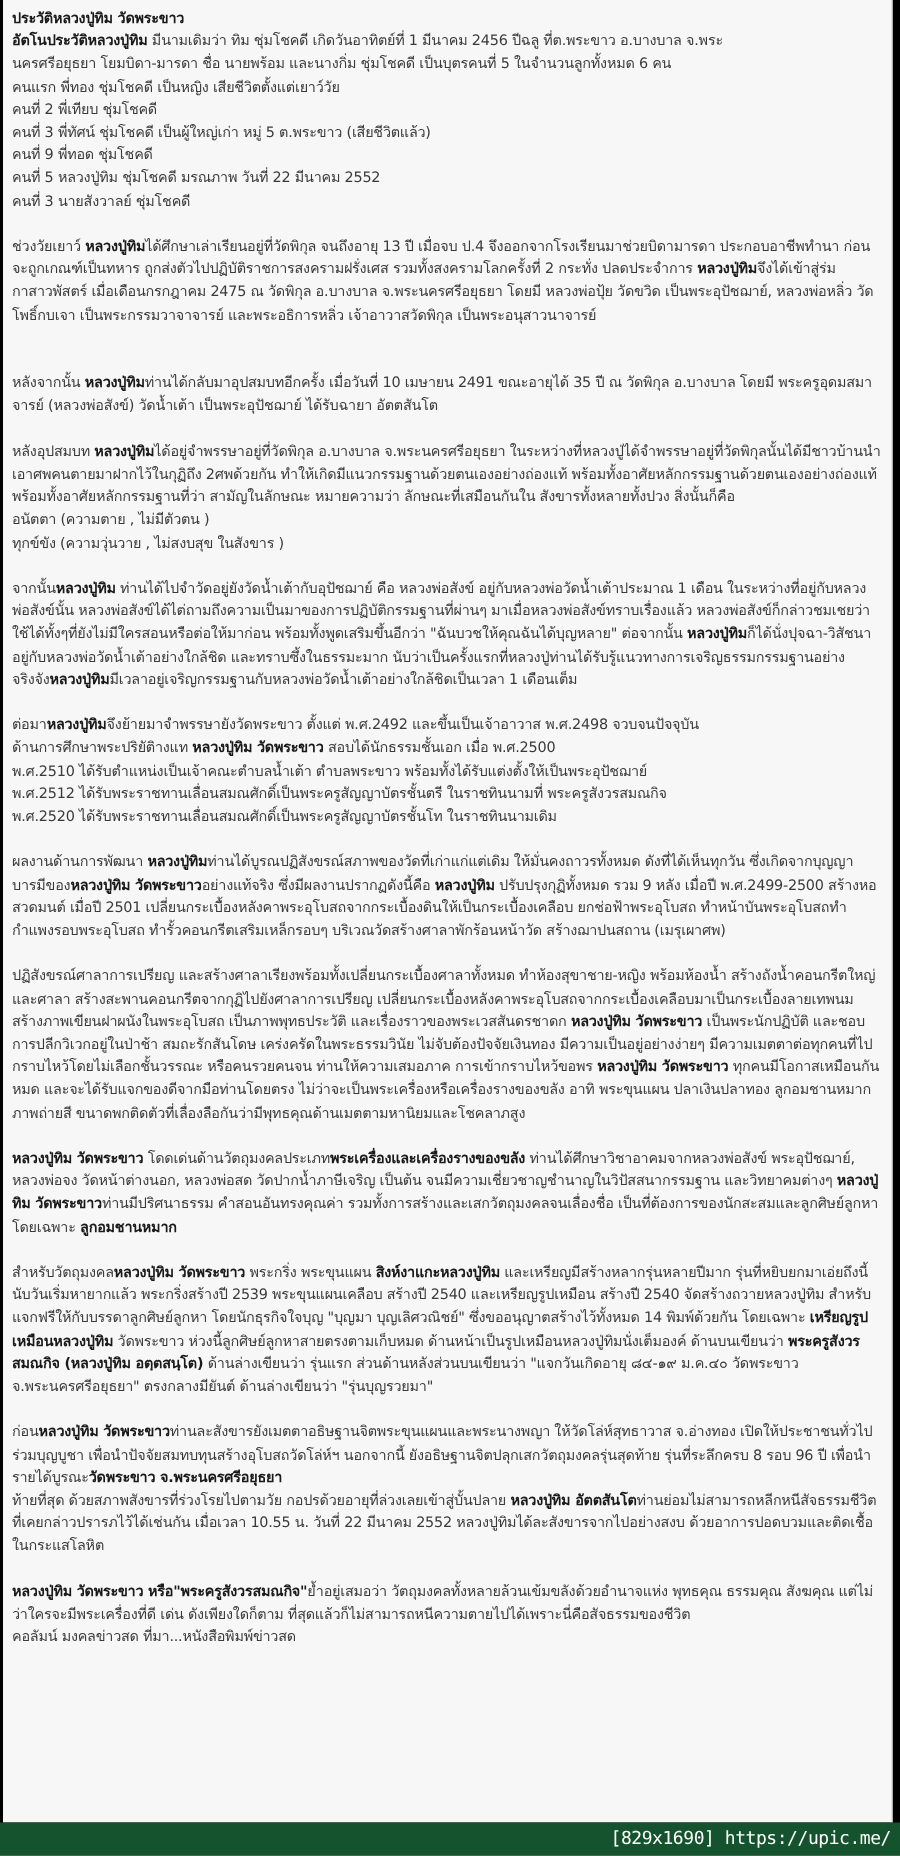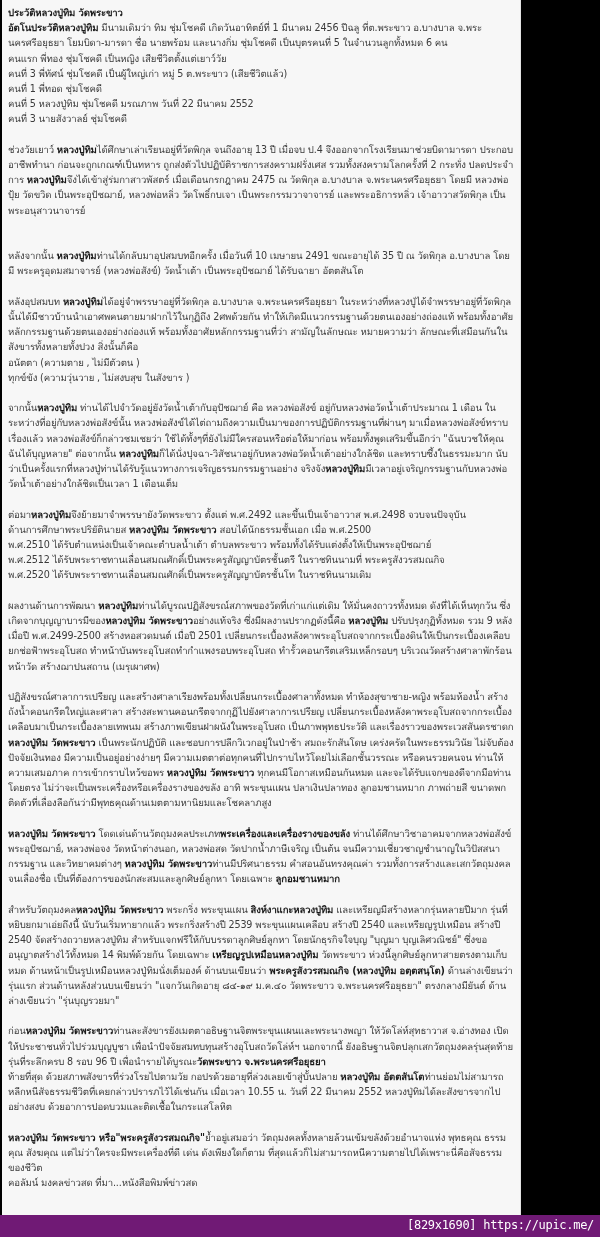--- a/index.html
+++ b/index.html
@@ -1,65 +1,66 @@
 <!DOCTYPE html>
 <html><head>
 <meta charset="utf-8">
 <style>
   html, body { margin:0; padding:0; }
   body {
     width:600px; height:1237px; background:#000; overflow:hidden;
     font-family: "DejaVu Sans", "Liberation Sans", sans-serif;
   }
   .panel {
-    position:absolute; left:2px; top:0; width:519px; height:1215px;
+    position:absolute; left:2px; top:0; width:593px; height:1215px;
     background:#f7f7f7; border-right:1px solid #e4e4e4;
     box-sizing:border-box; padding:5px 6px 0 6px;
     color:#3a3a3a; font-size:9.6px; line-height:15.2px;
     letter-spacing:-0.15px;
   }
   .panel p { margin:0; }
   .panel .gap { height:15.2px; }
   b, .b { font-weight:bold; color:#1a1a1a; }
   .footer {
-    position:absolute; left:0; top:1215px; width:600px; height:22px; background:#701a75;
+    position:absolute; left:0; top:1215px; width:600px; height:22px; background:#14532d;
   }
   .watermark {
     position:absolute; right:6px; top:3px; color:#fff;
     font-family:"DejaVu Sans Mono", monospace; font-size:12px; letter-spacing:-0.3px;
   }
 </style>
 </head>
 <body>
 
 <div class="panel">
   <p><b>ประวัติหลวงปู่ทิม วัดพระขาว</b></p>
   <p><b>อัตโนประวัติหลวงปู่ทิม</b><span> มีนามเดิมว่า ทิม ชุ่มโชคดี เกิดวันอาทิตย์ที่ 1 มีนาคม 2456 ปีฉลู ที่ต.พระขาว อ.บางบาล จ.พระ</span><br><span>นครศรีอยุธยา โยมบิดา-มารดา ชื่อ นายพร้อม และนางกิ่ม ชุ่มโชคดี เป็นบุตรคนที่ 5 ในจำนวนลูกทั้งหมด 6 คน</span></p>
   <p>คนแรก พี่ทอง ชุ่มโชคดี เป็นหญิง เสียชีวิตตั้งแต่เยาว์วัย</p>
+  <p>คนที่ 2 พี่เทียบ ชุ่มโชคดี</p>
   <p>คนที่ 3 พี่ทัศน์ ชุ่มโชคดี เป็นผู้ใหญ่เก่า หมู่ 5 ต.พระขาว (เสียชีวิตแล้ว)</p>
-  <p>คนที่ 1 พี่ทอด ชุ่มโชคดี</p>
+  <p>คนที่ 9 พี่ทอด ชุ่มโชคดี</p>
   <p>คนที่ 5 หลวงปู่ทิม ชุ่มโชคดี มรณภาพ วันที่ 22 มีนาคม 2552</p>
   <p>คนที่ 3 นายสังวาลย์ ชุ่มโชคดี</p>
   <div class="gap"></div>
 
   <p><span>ช่วงวัยเยาว์ </span><b>หลวงปู่ทิม</b><span>ได้ศึกษาเล่าเรียนอยู่ที่วัดพิกุล จนถึงอายุ 13 ปี เมื่อจบ ป.4 จึงออกจากโรงเรียนมาช่วยบิดามารดา ประกอบอาชีพทำนา ก่อนจะถูกเกณฑ์เป็นทหาร ถูกส่งตัวไปปฏิบัติราชการสงครามฝรั่งเศส รวมทั้งสงครามโลกครั้งที่ 2 กระทั่ง ปลดประจำการ </span><b>หลวงปู่ทิม</b><span>จึงได้เข้าสู่ร่มกาสาวพัสตร์ เมื่อเดือนกรกฎาคม 2475 ณ วัดพิกุล อ.บางบาล จ.พระนครศรีอยุธยา โดยมี หลวงพ่อปุ้ย วัดขวิด เป็นพระอุปัชฌาย์, หลวงพ่อหลิ่ว วัดโพธิ์กบเจา เป็นพระกรรมวาจาจารย์ และพระอธิการหลิ่ว เจ้าอาวาสวัดพิกุล เป็นพระอนุสาวนาจารย์</span></p>
   <div class="gap"></div>
 
   <p><br><span>หลังจากนั้น </span><b>หลวงปู่ทิม</b><span>ท่านได้กลับมาอุปสมบทอีกครั้ง เมื่อวันที่ 10 เมษายน 2491 ขณะอายุได้ 35 ปี ณ วัดพิกุล อ.บางบาล โดยมี พระครูอุดมสมาจารย์ (หลวงพ่อสังข์) วัดน้ำเต้า เป็นพระอุปัชฌาย์ ได้รับฉายา อัตตสันโต</span></p>
   <div class="gap"></div>
 
   <p><span>หลังอุปสมบท </span><b>หลวงปู่ทิม</b><span>ได้อยู่จำพรรษาอยู่ที่วัดพิกุล อ.บางบาล จ.พระนครศรีอยุธยา ในระหว่างที่หลวงปู่ได้จำพรรษาอยู่ที่วัดพิกุลนั้นได้มีชาวบ้านนำเอาศพคนตายมาฝากไว้ในกุฏิถึง 2ศพด้วยกัน ทำให้เกิดมีแนวกรรมฐานด้วยตนเองอย่างถ่องแท้ พร้อมทั้งอาศัยหลักกรรมฐานด้วยตนเองอย่างถ่องแท้ พร้อมทั้งอาศัยหลักกรรมฐานที่ว่า สามัญในลักษณะ หมายความว่า ลักษณะที่เสมือนกันใน สังขารทั้งหลายทั้งปวง สิ่งนั้นก็คือ</span></p>
   <p>อนัตตา (ความตาย , ไม่มีตัวตน )</p>
   <p>ทุกข์ขัง (ความวุ่นวาย , ไม่สงบสุข ในสังขาร )</p>
   <div class="gap"></div>
 
   <p><span>จากนั้น</span><b>หลวงปู่ทิม</b><span> ท่านได้ไปจำวัดอยู่ยังวัดน้ำเต้ากับอุปัชฌาย์ คือ หลวงพ่อสังข์ อยู่กับหลวงพ่อวัดน้ำเต้าประมาณ 1 เดือน ในระหว่างที่อยู่กับหลวงพ่อสังข์นั้น หลวงพ่อสังข์ได้ไต่ถามถึงความเป็นมาของการปฏิบัติกรรมฐานที่ผ่านๆ มาเมื่อหลวงพ่อสังข์ทราบเรื่องแล้ว หลวงพ่อสังข์ก็กล่าวชมเชยว่า ใช้ได้ทั้งๆที่ยังไม่มีใครสอนหรือต่อให้มาก่อน พร้อมทั้งพูดเสริมขึ้นอีกว่า "ฉันบวชให้คุณฉันได้บุญหลาย" ต่อจากนั้น </span><b>หลวงปู่ทิม</b><span>ก็ได้นั่งปุจฉา-วิสัชนาอยู่กับหลวงพ่อวัดน้ำเต้าอย่างใกล้ชิด และทราบซึ้งในธรรมะมาก นับว่าเป็นครั้งแรกที่หลวงปู่ท่านได้รับรู้แนวทางการเจริญธรรมกรรมฐานอย่าง จริงจัง</span><b>หลวงปู่ทิม</b><span>มีเวลาอยู่เจริญกรรมฐานกับหลวงพ่อวัดน้ำเต้าอย่างใกล้ชิดเป็นเวลา 1 เดือนเต็ม</span></p>
   <div class="gap"></div>
 
-  <p><span>ต่อมา</span><b>หลวงปู่ทิม</b><span>จึงย้ายมาจำพรรษายังวัดพระขาว ตั้งแต่ พ.ศ.2492 และขึ้นเป็นเจ้าอาวาส พ.ศ.2498 จวบจนปัจจุบัน</span><br><span>ด้านการศึกษาพระปริยัตินายส </span><b>หลวงปู่ทิม วัดพระขาว</b><span> สอบได้นักธรรมชั้นเอก เมื่อ พ.ศ.2500</span></p>
+  <p><span>ต่อมา</span><b>หลวงปู่ทิม</b><span>จึงย้ายมาจำพรรษายังวัดพระขาว ตั้งแต่ พ.ศ.2492 และขึ้นเป็นเจ้าอาวาส พ.ศ.2498 จวบจนปัจจุบัน</span><br><span>ด้านการศึกษาพระปริยัติางแท </span><b>หลวงปู่ทิม วัดพระขาว</b><span> สอบได้นักธรรมชั้นเอก เมื่อ พ.ศ.2500</span></p>
   <p>พ.ศ.2510 ได้รับตำแหน่งเป็นเจ้าคณะตำบลน้ำเต้า ตำบลพระขาว พร้อมทั้งได้รับแต่งตั้งให้เป็นพระอุปัชฌาย์</p>
   <p>พ.ศ.2512 ได้รับพระราชทานเลื่อนสมณศักดิ์เป็นพระครูสัญญาบัตรชั้นตรี ในราชทินนามที่ พระครูสังวรสมณกิจ</p>
   <p>พ.ศ.2520 ได้รับพระราชทานเลื่อนสมณศักดิ์เป็นพระครูสัญญาบัตรชั้นโท ในราชทินนามเดิม</p>
   <div class="gap"></div>
 
   <p><span>ผลงานด้านการพัฒนา </span><b>หลวงปู่ทิม</b><span>ท่านได้บูรณปฏิสังขรณ์สภาพของวัดที่เก่าแก่แต่เดิม ให้มั่นคงถาวรทั้งหมด ดังที่ได้เห็นทุกวัน ซึ่งเกิดจากบุญญาบารมีของ</span><b>หลวงปู่ทิม วัดพระขาว</b><span>อย่างแท้จริง ซึ่งมีผลงานปรากฏดังนี้คือ </span><b>หลวงปู่ทิม</b><span> ปรับปรุงกุฏิทั้งหมด รวม 9 หลัง เมื่อปี พ.ศ.2499-2500 สร้างหอสวดมนต์ เมื่อปี 2501 เปลี่ยนกระเบื้องหลังคาพระอุโบสถจากกระเบื้องดินให้เป็นกระเบื้องเคลือบ ยกช่อฟ้าพระอุโบสถ ทำหน้าบันพระอุโบสถทำกำแพงรอบพระอุโบสถ ทำรั้วคอนกรีตเสริมเหล็กรอบๆ บริเวณวัดสร้างศาลาพักร้อนหน้าวัด สร้างฌาปนสถาน (เมรุเผาศพ)</span></p>
   <div class="gap"></div>
 
   <p><span>ปฏิสังขรณ์ศาลาการเปรียญ และสร้างศาลาเรียงพร้อมทั้งเปลี่ยนกระเบื้องศาลาทั้งหมด ทำห้องสุขาชาย-หญิง พร้อมห้องน้ำ สร้างถังน้ำคอนกรีตใหญ่และศาลา สร้างสะพานคอนกรีตจากกุฏิไปยังศาลาการเปรียญ เปลี่ยนกระเบื้องหลังคาพระอุโบสถจากกระเบื้องเคลือบมาเป็นกระเบื้องลายเทพนม สร้างภาพเขียนฝาผนังในพระอุโบสถ เป็นภาพพุทธประวัติ และเรื่องราวของพระเวสสันดรชาดก </span><b>หลวงปู่ทิม วัดพระขาว</b><span> เป็นพระนักปฏิบัติ และชอบการปลีกวิเวกอยู่ในป่าช้า สมถะรักสันโดษ เคร่งครัดในพระธรรมวินัย ไม่จับต้องปัจจัยเงินทอง มีความเป็นอยู่อย่างง่ายๆ มีความเมตตาต่อทุกคนที่ไปกราบไหว้โดยไม่เลือกชั้นวรรณะ หรือคนรวยคนจน ท่านให้ความเสมอภาค การเข้ากราบไหว้ขอพร </span><b>หลวงปู่ทิม วัดพระขาว</b><span> ทุกคนมีโอกาสเหมือนกันหมด และจะได้รับแจกของดีจากมือท่านโดยตรง ไม่ว่าจะเป็นพระเครื่องหรือเครื่องรางของขลัง อาทิ พระขุนแผน ปลาเงินปลาทอง ลูกอมชานหมาก ภาพถ่ายสี ขนาดพกติดตัวที่เลื่องลือกันว่ามีพุทธคุณด้านเมตตามหานิยมและโชคลาภสูง</span></p>
   <div class="gap"></div>

